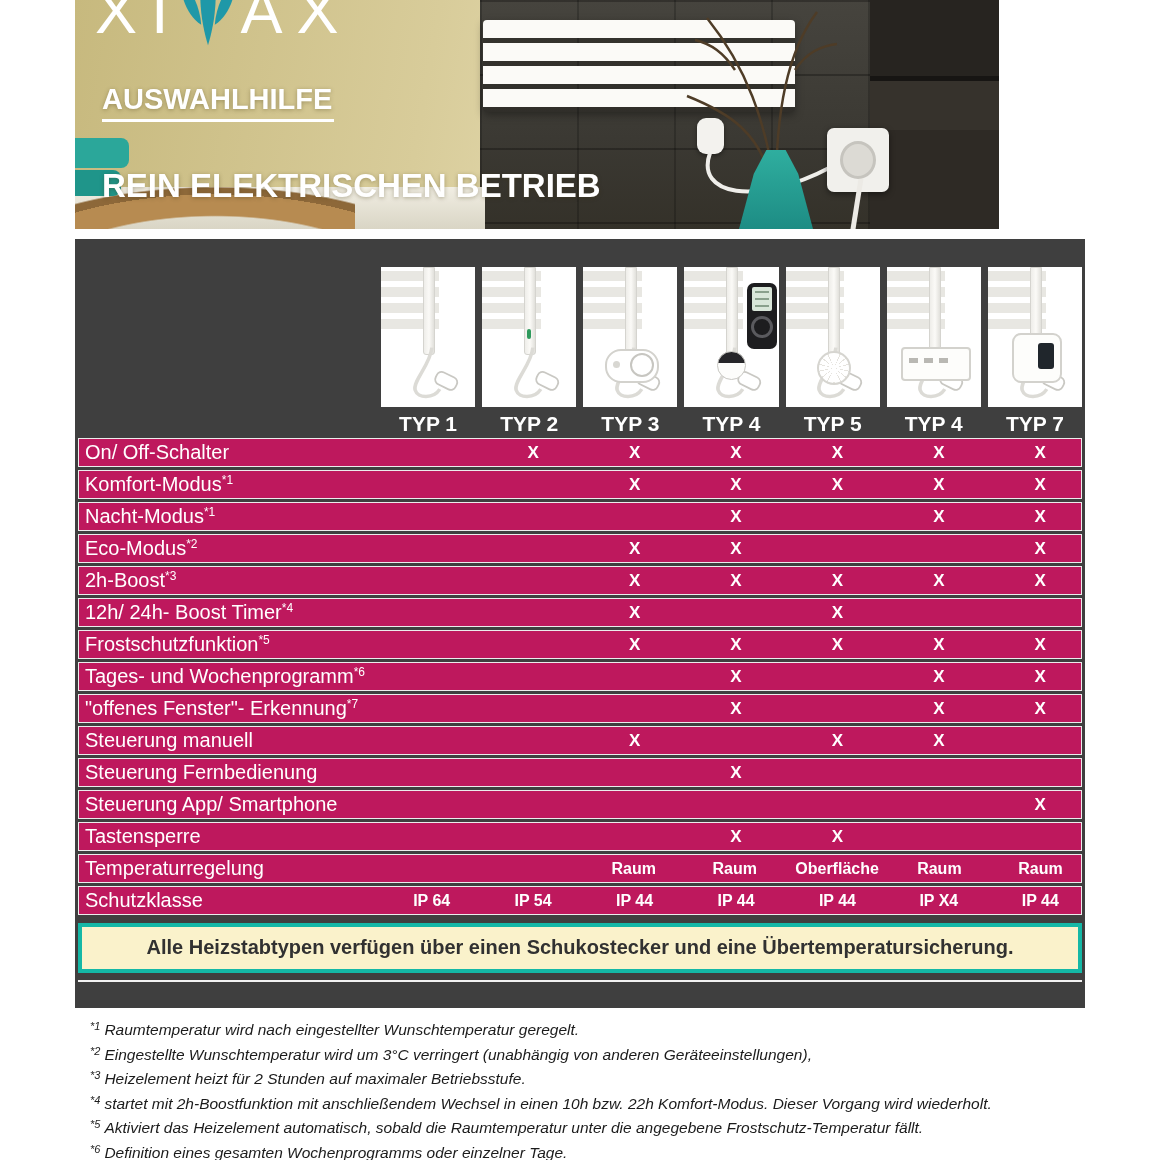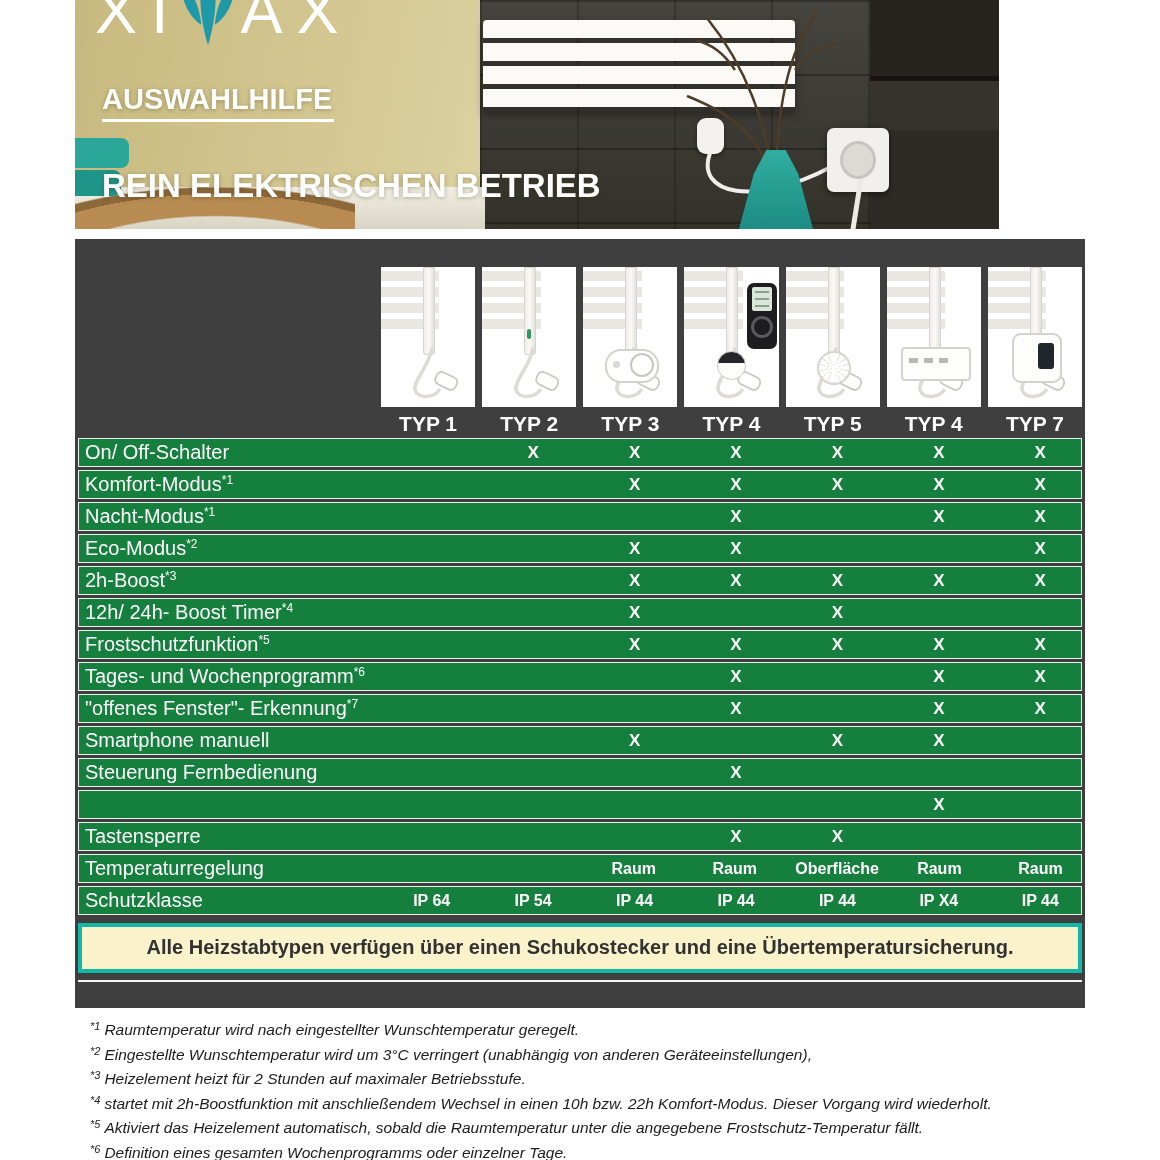--- a/index.html
+++ b/index.html
@@ -77,21 +77,21 @@
   .ctl.rounddial{left:50%;top:84px;margin-left:-16px;width:30px;height:30px;border-radius:50%;
         border:2px solid #d6d5d0;background:repeating-conic-gradient(#fff 0 22deg,#e5e3de 22deg 26deg);}
   .ctl.panel{left:50%;top:80px;margin-left:-33px;width:66px;height:30px;background:#fdfdfb;
         border:2px solid #d3d2cd;border-radius:4px;}
   .ctl.panel span{display:inline-block;width:9px;height:5px;background:#b9b8b3;margin:6px 0 0 6px;}
   .ctl.smartbox{left:50%;top:66px;margin-left:-23px;width:46px;height:46px;background:#fdfdfb;
         border:2px solid #d3d2cd;border-radius:9px;}
   .ctl.smartbox .screen{position:absolute;right:6px;top:8px;width:16px;height:26px;background:#20262c;border-radius:3px;}
 
   .frow{display:grid;grid-template-columns:292px repeat(7,1fr);column-gap:7px;align-items:center;
-        height:27px;background:#15803d;border:1px solid #ececec;margin-bottom:3px;gap:20px;}
+        height:27px;background:#be185d;border:1px solid #ececec;margin-bottom:3px;gap:20px;}
   .flabel{color:#fff;font-size:20px;padding-left:6px;white-space:nowrap;}
   .flabel sup{font-size:12px;vertical-align:7px;letter-spacing:0;}
   .fcell{text-align:center;color:#fff;font-weight:bold;font-size:17px;}
   .fcell.txt{font-size:16px;}
 
   .banner{margin:8px 0 0 0;background:#faf2cb;border:4px solid #14b8a6;text-align:center;
         color:#313131;font-weight:bold;font-size:20px;padding:9px 0 10px;}
   .banner-underline{height:2px;background:#f2f2f2;margin-top:7px;}
 
   
@@ -324,40 +324,41 @@
           <div class="flabel"><span>"offenes Fenster"- Erkennung</span><sup>*7</sup></div>
           <div class="fcell"></div>
           <div class="fcell"></div>
           <div class="fcell"></div>
           <div class="fcell">X</div>
           <div class="fcell"></div>
           <div class="fcell">X</div>
           <div class="fcell">X</div>
         </div>
         <div class="frow">
-          <div class="flabel"><span>Smartphone manuell</span></div>
+          <div class="flabel"><span>Steuerung manuell</span></div>
           <div class="fcell"></div>
           <div class="fcell"></div>
           <div class="fcell">X</div>
           <div class="fcell"></div>
           <div class="fcell">X</div>
           <div class="fcell">X</div>
           <div class="fcell"></div>
         </div>
         <div class="frow">
           <div class="flabel"><span>Steuerung Fernbedienung</span></div>
           <div class="fcell"></div>
           <div class="fcell"></div>
           <div class="fcell"></div>
           <div class="fcell">X</div>
           <div class="fcell"></div>
           <div class="fcell"></div>
           <div class="fcell"></div>
         </div>
         <div class="frow">
+          <div class="flabel"><span>Steuerung App/ Smartphone</span></div>
           <div class="fcell"></div>
           <div class="fcell"></div>
           <div class="fcell"></div>
           <div class="fcell"></div>
           <div class="fcell"></div>
           <div class="fcell"></div>
           <div class="fcell">X</div>
         </div>
         <div class="frow">
           <div class="flabel"><span>Tastensperre</span></div>

